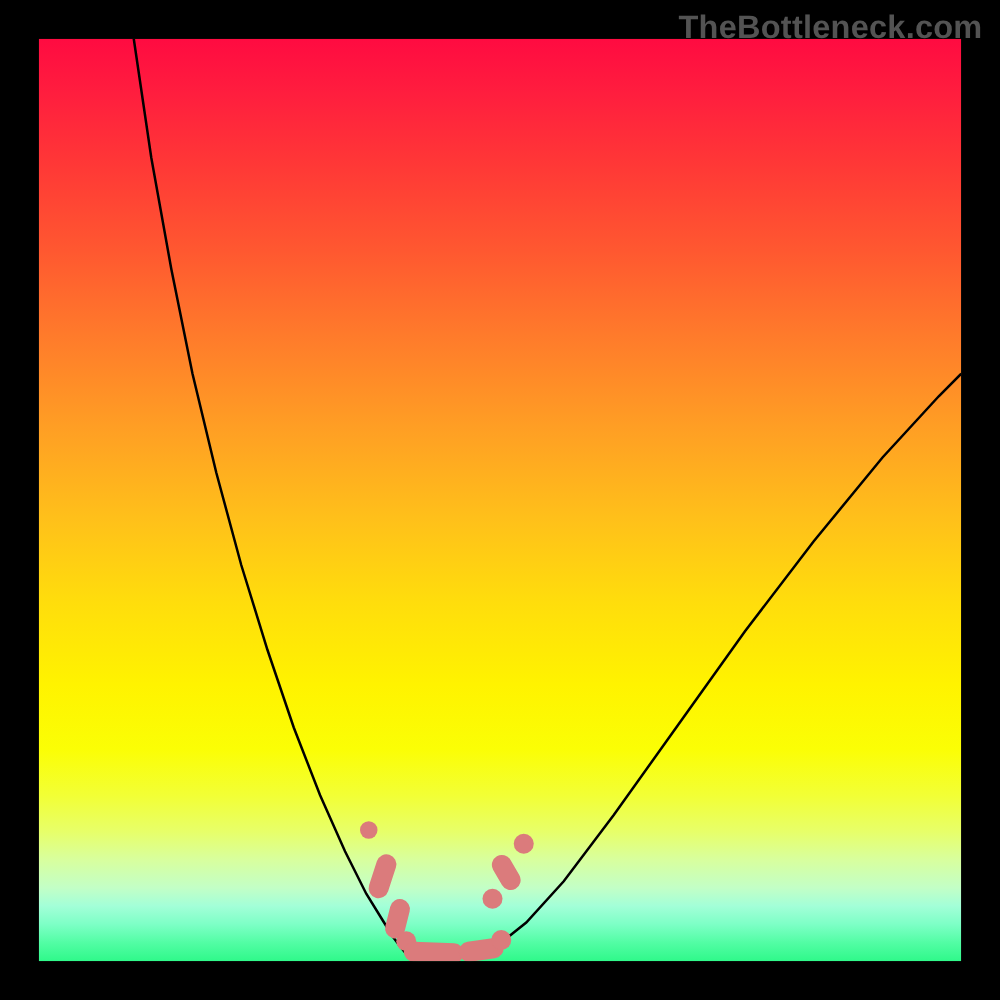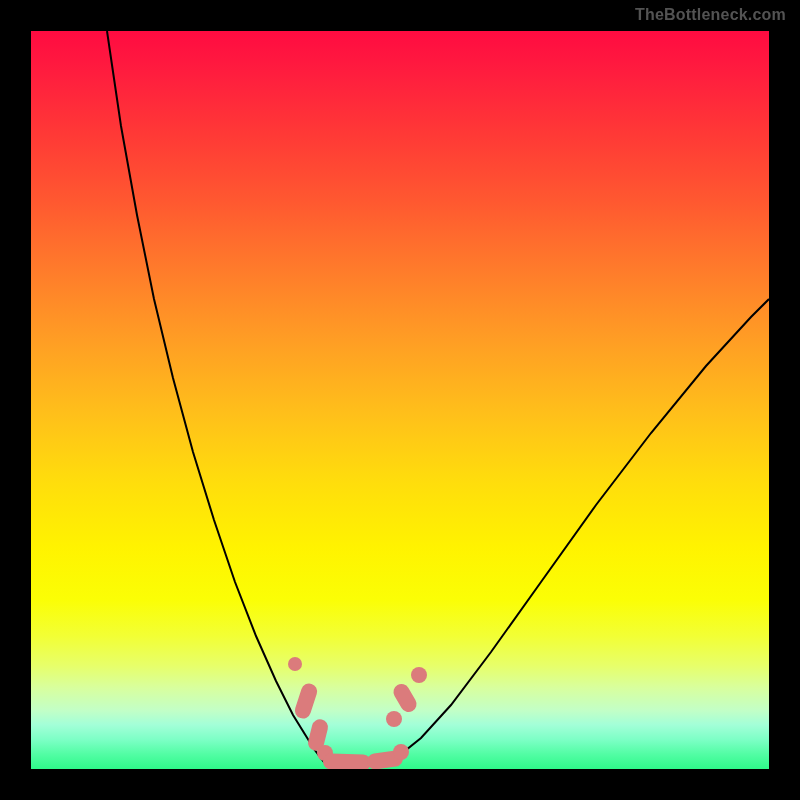--- a/index.html
+++ b/index.html
@@ -49,21 +49,21 @@
       #7dffc6 96%,
       #52fda4 98%,
       #2ff98a 100%
     );
   }
   .watermark {
     position: absolute;
     top: 6px;
     right: 14px;
     color: #535353;
-    font-size: 16px;
+    font-size: 26px;
     font-weight: 600;
     letter-spacing: 0.2px;
     pointer-events: none;
   }
   svg.curves {
     position: absolute;
     inset: 0;
     width: 100%;
     height: 100%;
   }

